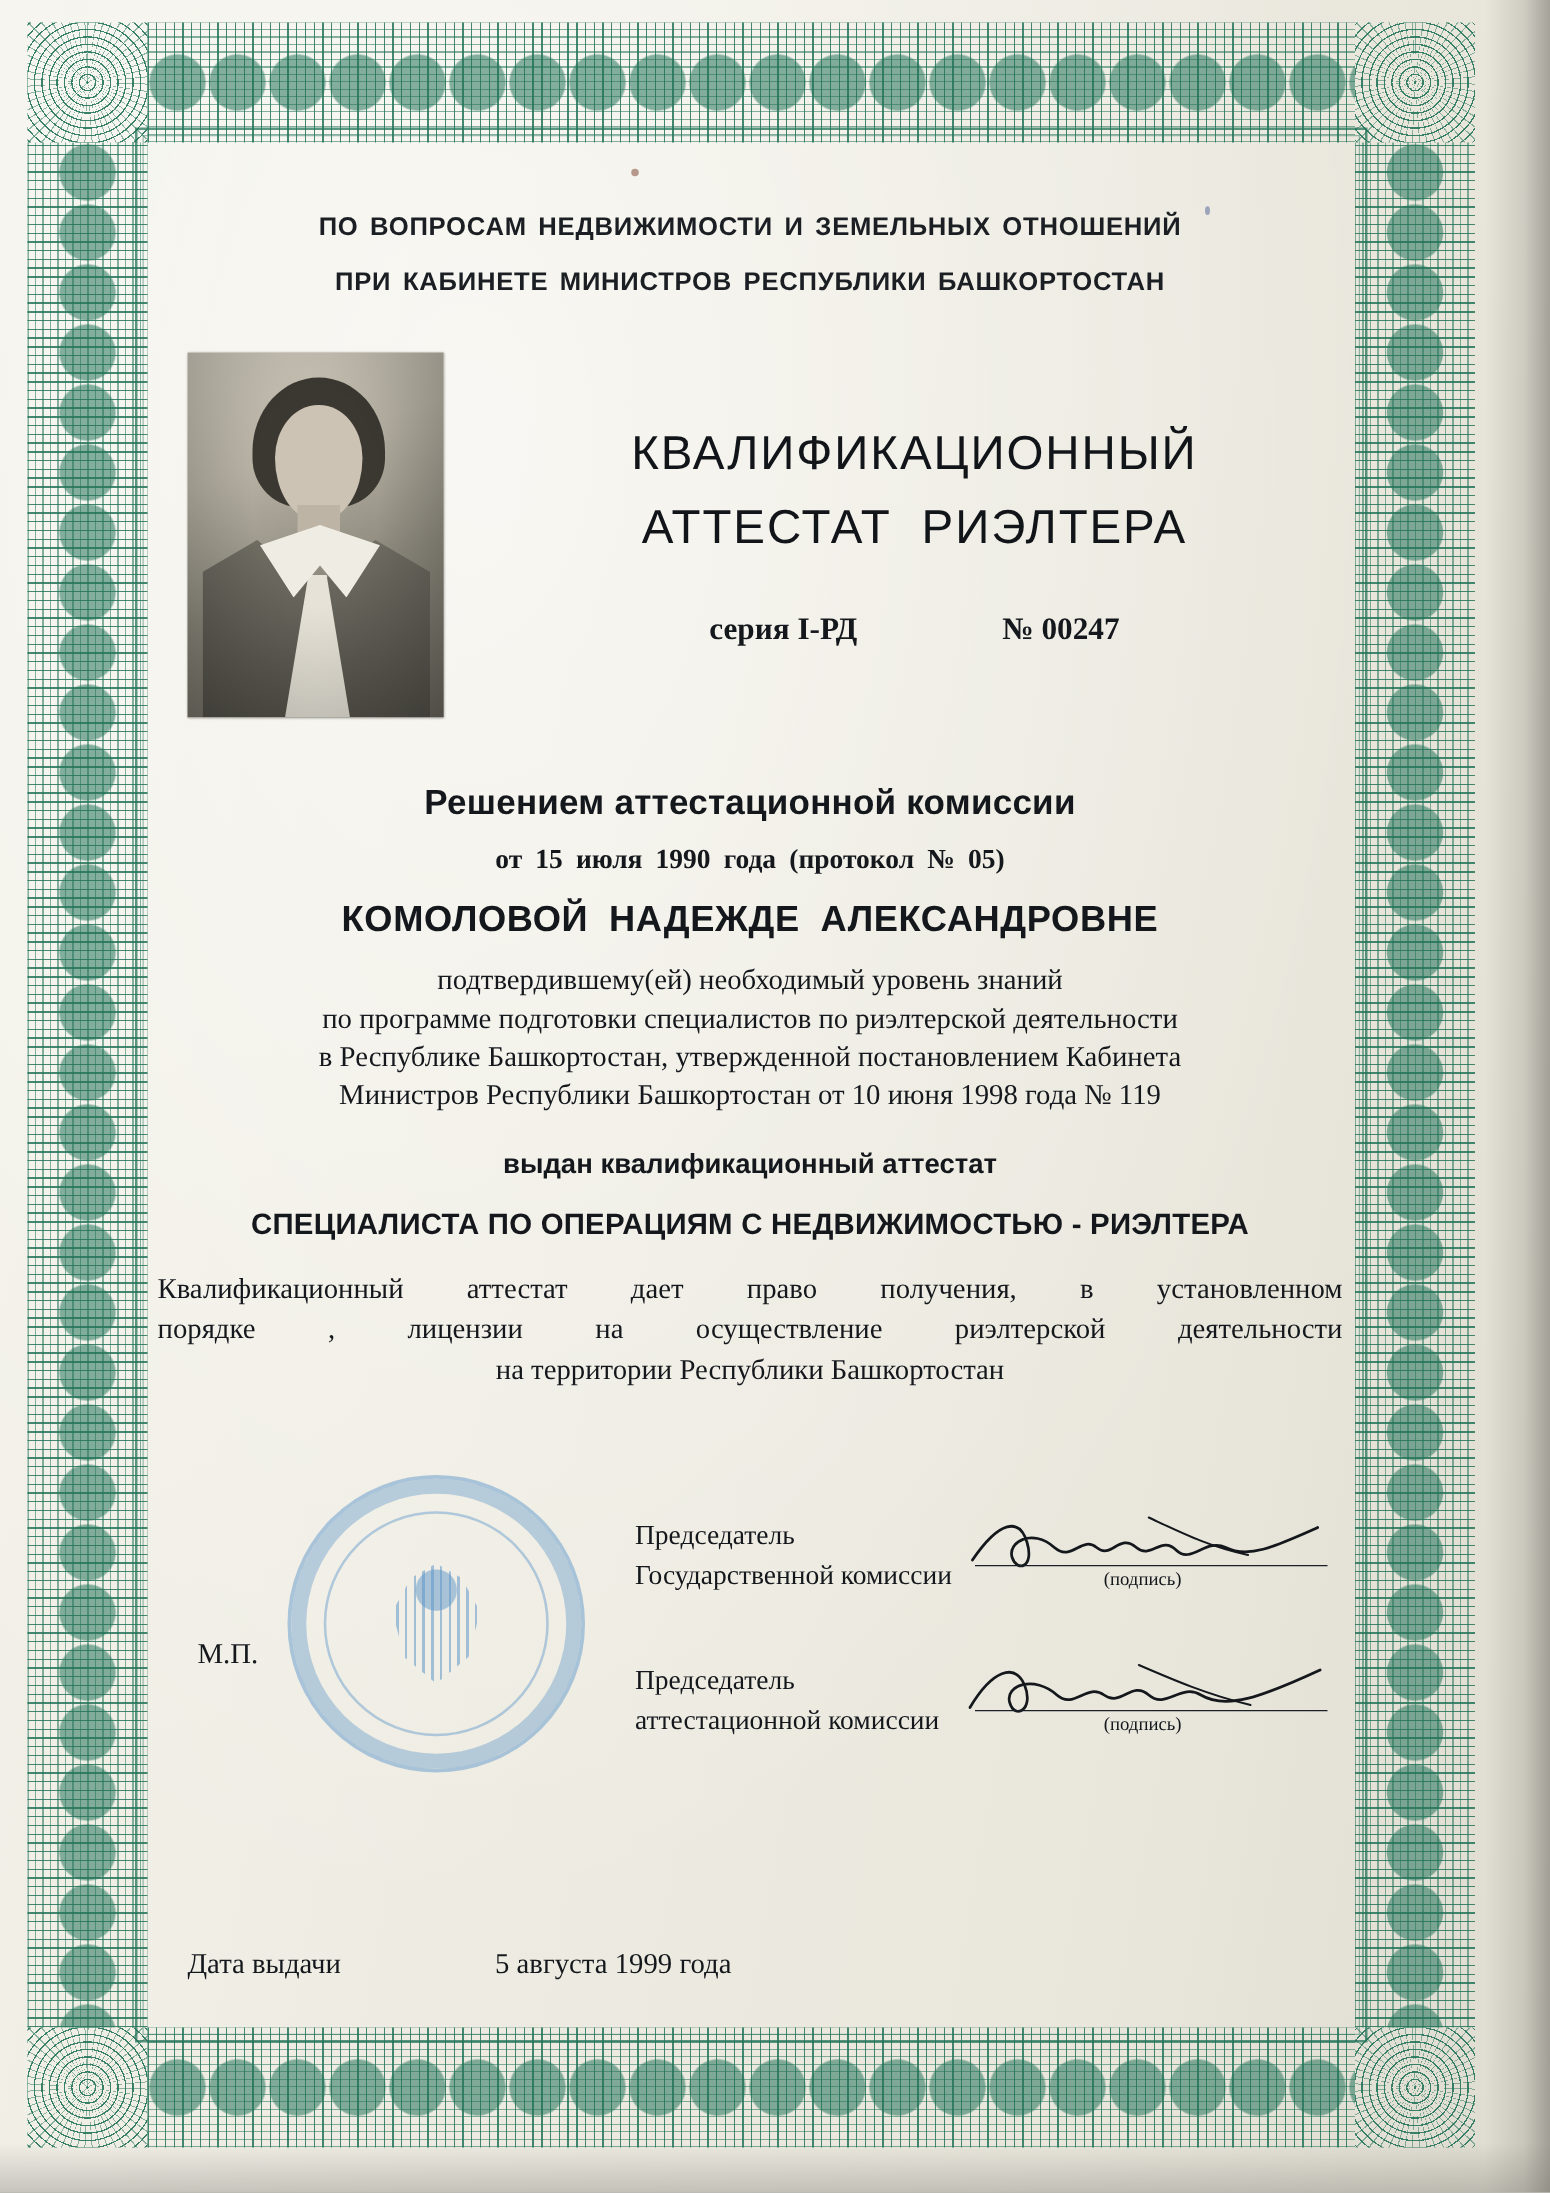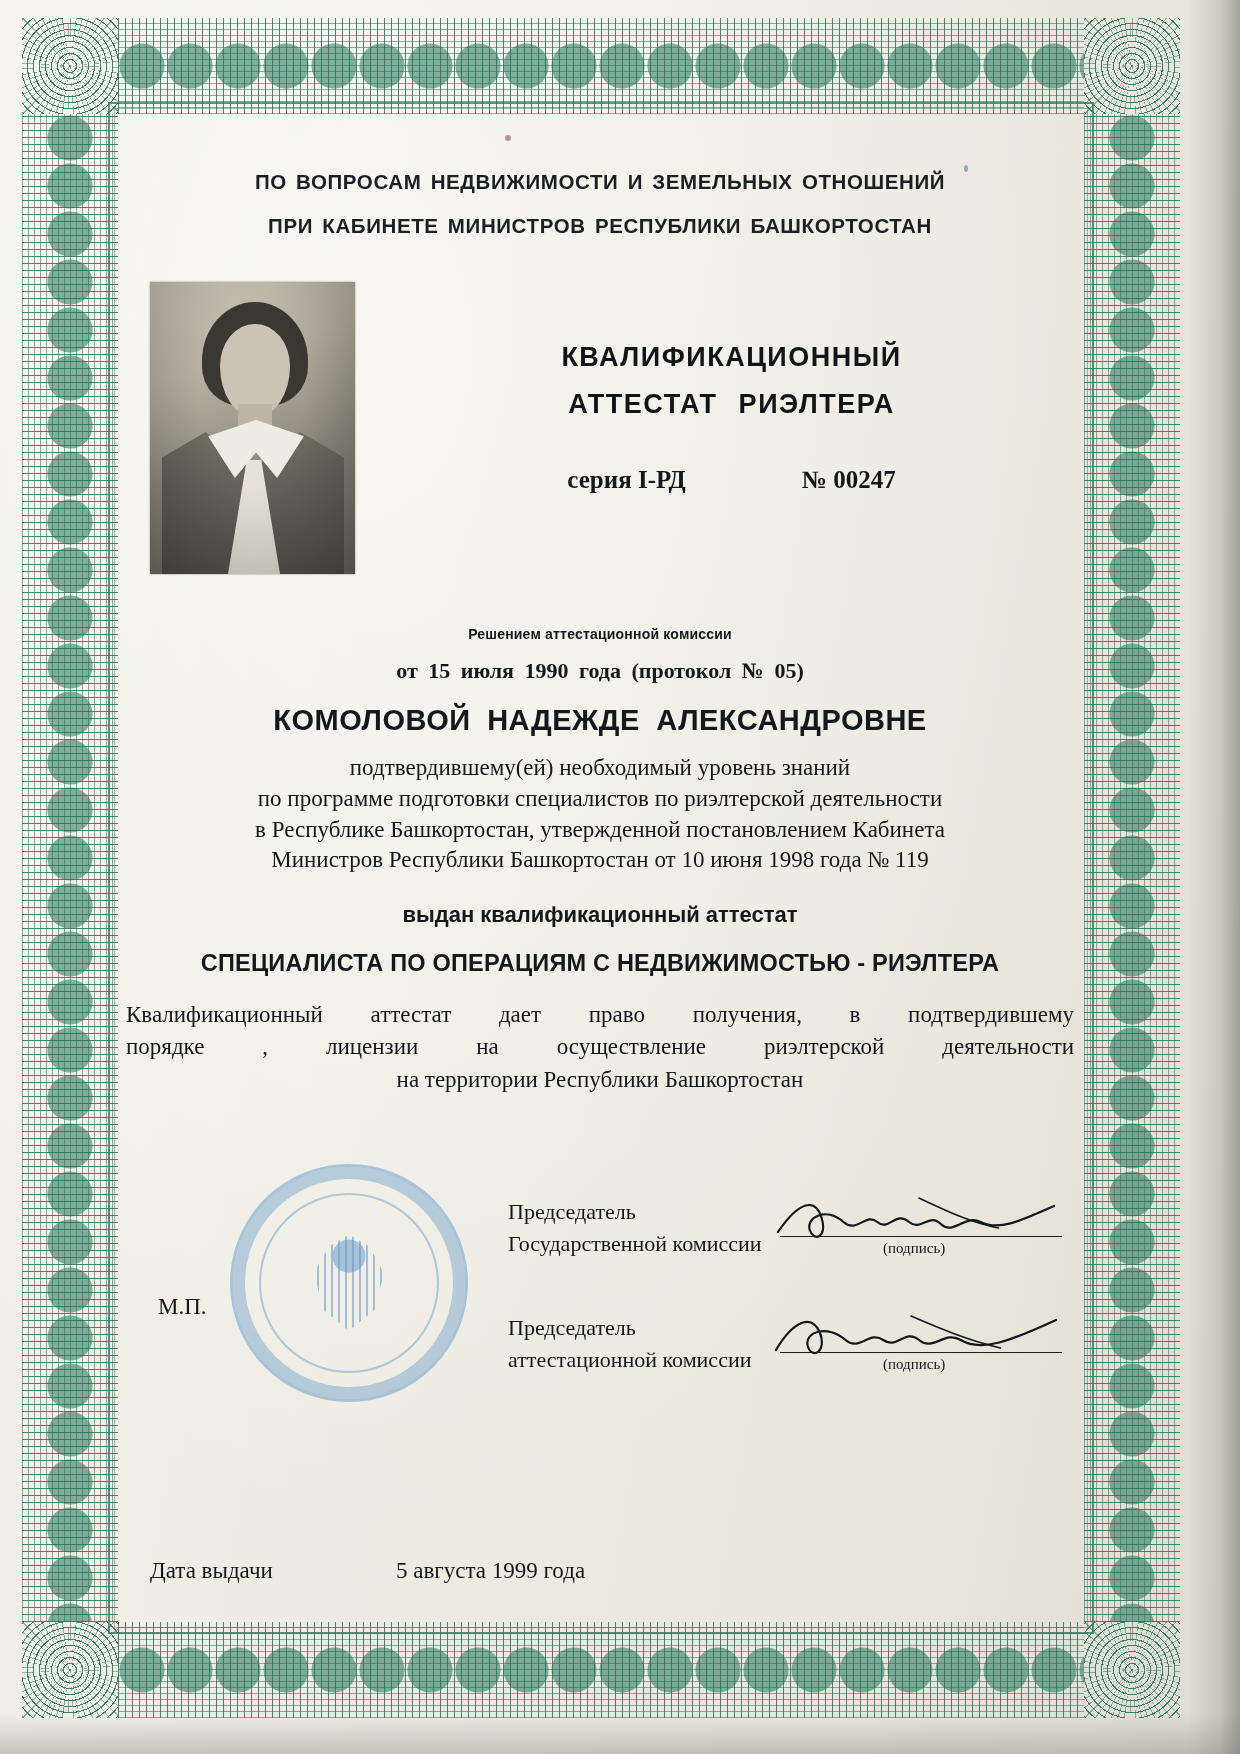--- a/index.html
+++ b/index.html
@@ -175,22 +175,22 @@
   }
 
   .title-block {
     flex: 1;
     text-align: center;
     padding-top: 60px;
     padding-left: 28px;
   }
   .title-l1, .title-l2 {
     font-family: "Liberation Sans", sans-serif;
-    font-weight: bold;
-    font-size: 27px;
+    font-weight: normal;
+    font-size: 38px;
     letter-spacing: 1.5px;
     color: #111418;
   }
   .title-l2 {
     margin-top: 16px;
     word-spacing: 12px;
   }
   .series-row {
     margin-top: 46px;
     display: flex;
@@ -201,21 +201,21 @@
     font-size: 25px;
   }
 
   .body-block {
     margin-top: 52px;
     text-align: center;
   }
   .decision {
     font-family: "Liberation Sans", sans-serif;
     font-weight: bold;
-    font-size: 14px;
+    font-size: 28px;
     letter-spacing: 0.2px;
   }
   .protocol {
     margin-top: 16px;
     font-family: "Liberation Serif", serif;
     font-weight: bold;
     font-size: 22px;
     word-spacing: 5px;
   }
   .recipient {
@@ -402,21 +402,21 @@
         <span class="l">подтвердившему(ей) необходимый уровень знаний</span>
         <span class="l">по программе подготовки специалистов по риэлтерской деятельности</span>
         <span class="l">в Республике Башкортостан, утвержденной постановлением Кабинета</span>
         <span class="l">Министров Республики Башкортостан от 10 июня 1998 года № 119</span>
       </div>
 
       <div class="given">выдан квалификационный аттестат</div>
       <div class="specialty">СПЕЦИАЛИСТА ПО ОПЕРАЦИЯМ С НЕДВИЖИМОСТЬЮ - РИЭЛТЕРА</div>
 
       <div class="rights">
-        <span class="l justified">Квалификационный аттестат дает право получения, в подтвердившему</span>
+        <span class="l justified">Квалификационный аттестат дает право получения, в установленном</span>
         <span class="l justified">порядке , лицензии на осуществление риэлтерской деятельности</span>
         <span class="l">на территории Республики Башкортостан</span>
       </div>
     </div>
 
     <div class="sig-area">
 
       <div class="stamp">
         <div class="ring2"></div>
         <div class="emblem"></div>

